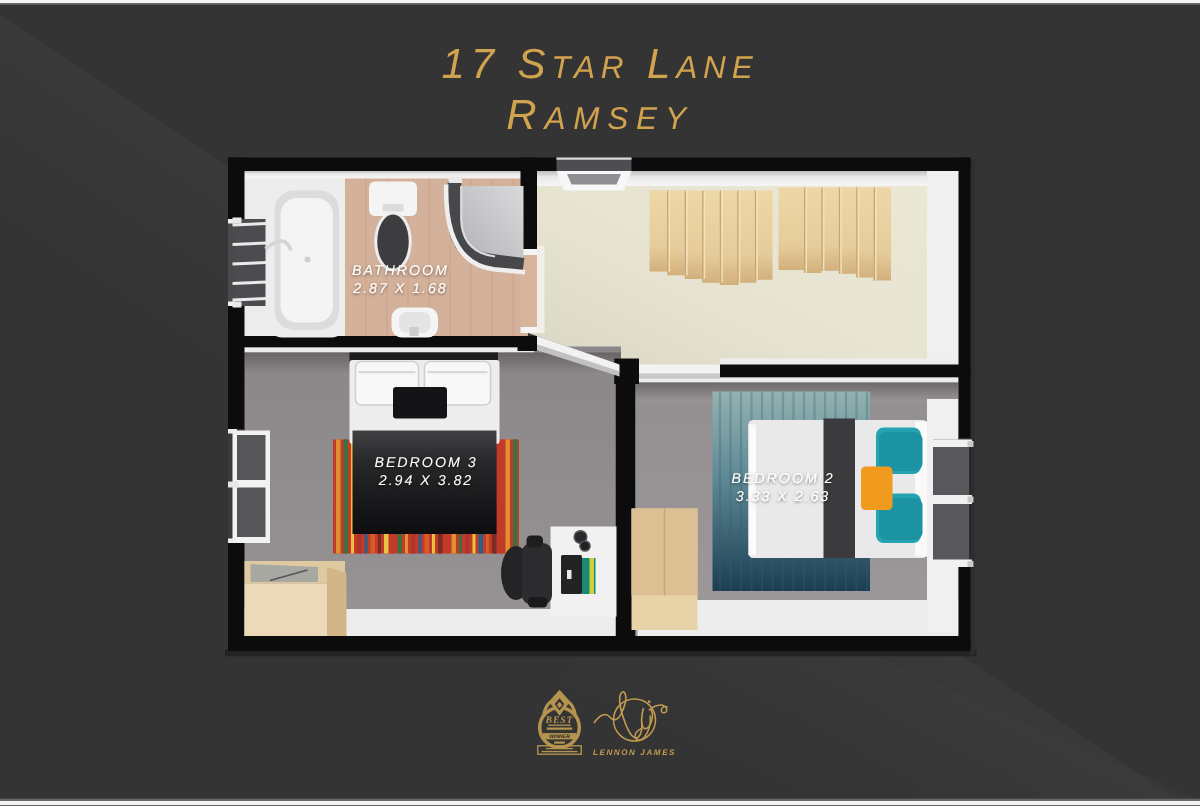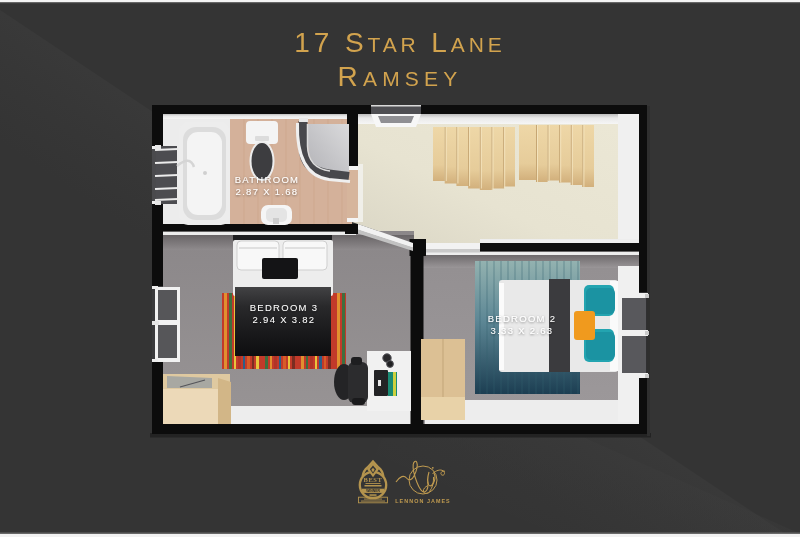--- a/index.html
+++ b/index.html
@@ -1,17 +1,17 @@
 <!DOCTYPE html>
 <html><head>
 <meta charset="utf-8">
 <style>
   html,body{margin:0;padding:0;width:800px;height:537px;background:#343434;overflow:hidden;}
   *{box-sizing:border-box;}
-  .stage{position:relative;width:800px;height:537px;font-family:"Liberation Sans",sans-serif;}
+  .stage{position:relative;width:800px;height:537px;font-family:"Liberation Sans",sans-serif;font-style:italic;}
 </style>
 </head>
 <body>
 <div class="stage">
 <svg width="800" height="537" viewBox="0 0 800 537" xmlns="http://www.w3.org/2000/svg">
 <defs>
   <linearGradient id="bandTL" x1="0" y1="0" x2="0" y2="1">
     <stop offset="0" stop-color="#404040"></stop>
     <stop offset="0.45" stop-color="#3a3a3a"></stop>
     <stop offset="1" stop-color="#343434"></stop>

